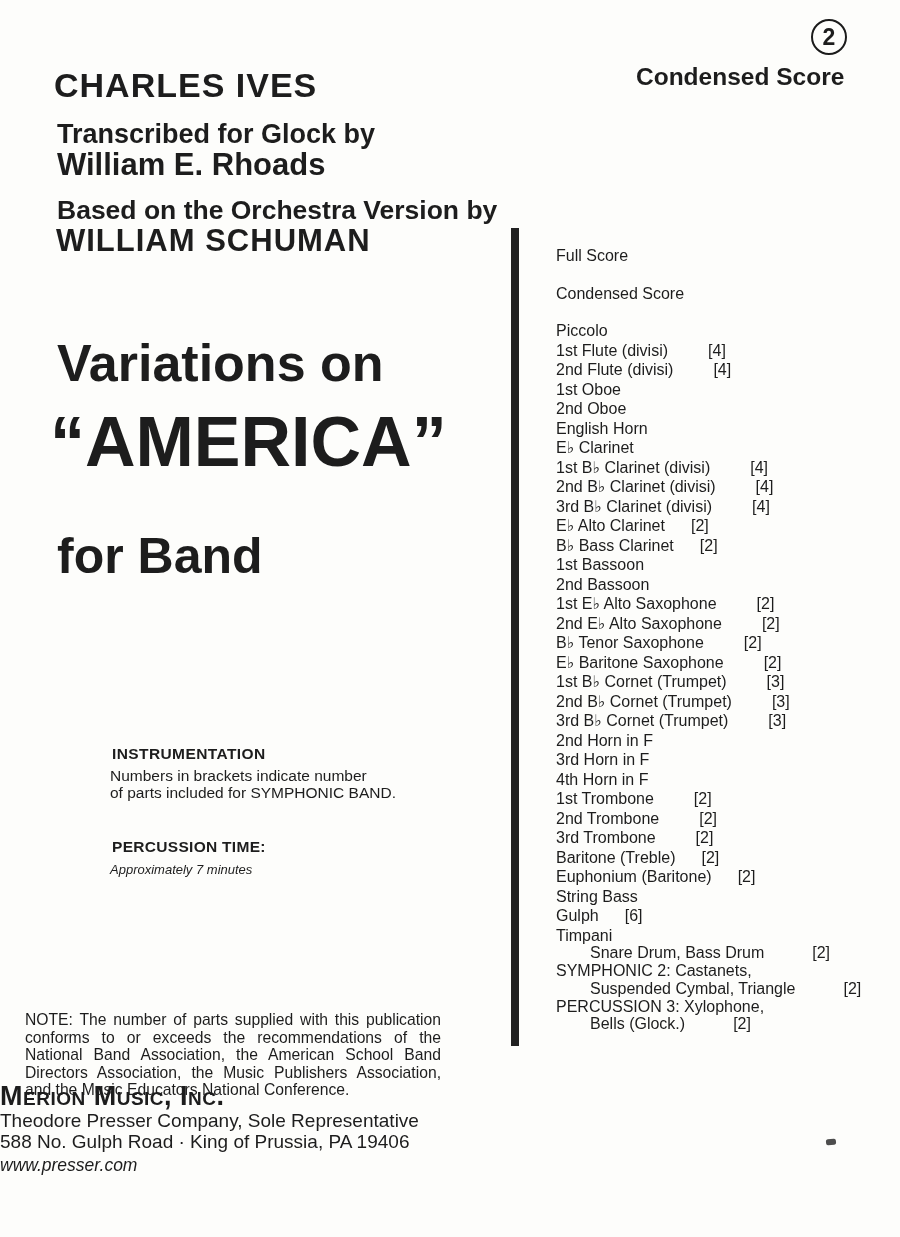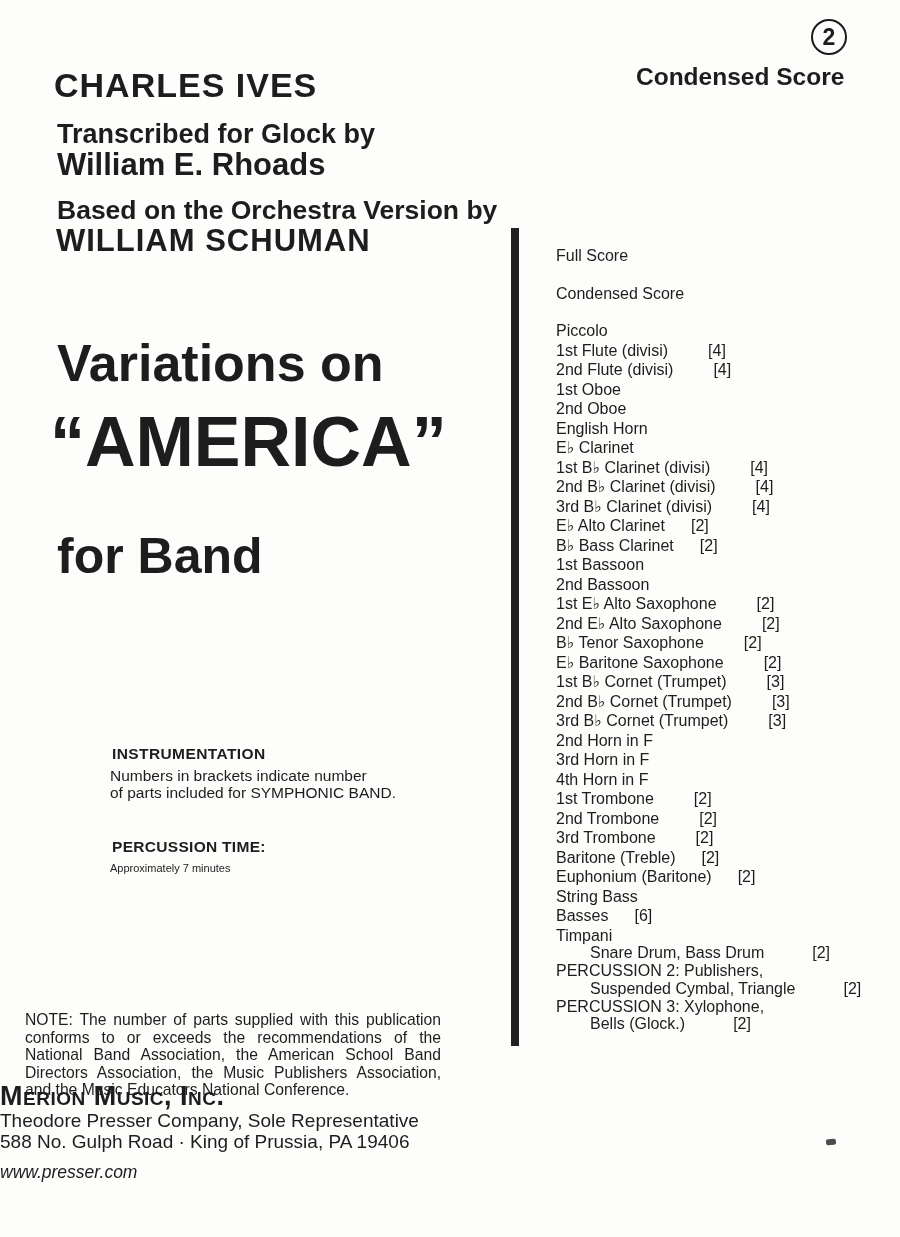--- a/index.html
+++ b/index.html
@@ -36,31 +36,31 @@
   .ilist-group.g2{margin-bottom:13px;}
   .ilist-row{height:19.5px;line-height:19.5px;white-space:nowrap;}
   .ilist-row.indent{height:16px;line-height:16px;padding-left:34px;}
   .ibracket{margin-left:40px;}
   .ilist-row.indent .ibracket{margin-left:48px;}
 
   
   .info-heading{left:112px;top:745px;font-size:15.5px;font-weight:bold;letter-spacing:0.4px;}
   .info-body{left:110px;top:768px;font-size:15.5px;line-height:16.5px;white-space:nowrap;position:absolute;}
   .perf-heading{left:112px;top:838px;font-size:15.5px;font-weight:bold;letter-spacing:0.3px;}
-  .perf-body{left:110px;top:862px;font-size:11px;}
+  .perf-body{left:110px;top:862px;font-size:13px;font-style:italic;}
 
   
   .note-para{left:25px;top:1011px;width:416px;font-size:15.7px;line-height:17.6px;
     text-align:justify;position:absolute;white-space:normal;}
 
   
   .publisher{left:0;top:1082px;width:796px;text-align:left;position:absolute;}
   .pub-name{font-size:27px;font-weight:bold;font-variant:small-caps;letter-spacing:0.5px;line-height:28px;}
   .pub-line{font-size:19px;line-height:21px;}
-  .pub-site{font-size:17.5px;font-style:italic;line-height:21px;margin-top:10px;}
+  .pub-site{font-size:17.5px;font-style:italic;line-height:21px;margin-top:3px;}
 
   
   .smudge{left:826px;top:1139px;width:10px;height:6px;background:#3a3a3a;
     border-radius:2px;transform:rotate(-6deg);opacity:.9;position:absolute;}
 </style>
 </head>
 <body>
 
 <div class="page">
 
@@ -111,24 +111,24 @@
         <div class="ilist-row"><span class="ilabel">3rd B♭ Cornet (Trumpet)</span><span class="ibracket">[3]</span></div>
         <div class="ilist-row"><span class="ilabel">2nd Horn in F</span></div>
         <div class="ilist-row"><span class="ilabel">3rd Horn in F</span></div>
         <div class="ilist-row"><span class="ilabel">4th Horn in F</span></div>
         <div class="ilist-row"><span class="ilabel">1st Trombone</span><span class="ibracket">[2]</span></div>
         <div class="ilist-row"><span class="ilabel">2nd Trombone</span><span class="ibracket">[2]</span></div>
         <div class="ilist-row"><span class="ilabel">3rd Trombone</span><span class="ibracket">[2]</span></div>
         <div class="ilist-row"><span class="ilabel">Baritone (Treble)</span><span class="ibracket" style="margin-left: 26px;">[2]</span></div>
         <div class="ilist-row"><span class="ilabel">Euphonium (Baritone)</span><span class="ibracket" style="margin-left: 26px;">[2]</span></div>
         <div class="ilist-row"><span class="ilabel">String Bass</span></div>
-        <div class="ilist-row"><span class="ilabel">Basses</span><span class="ibracket" style="margin-left: 26px;">[6]</span></div>
+        <div class="ilist-row"><span class="ilabel">Gulph</span><span class="ibracket" style="margin-left: 26px;">[6]</span></div>
         <div class="ilist-row"><span class="ilabel">Timpani</span></div>
         <div class="ilist-row indent"><span class="ilabel">Snare Drum, Bass Drum</span><span class="ibracket">[2]</span></div>
-        <div class="ilist-row"><span class="ilabel">PERCUSSION 2: Publishers,</span></div>
+        <div class="ilist-row"><span class="ilabel">SYMPHONIC 2: Castanets,</span></div>
         <div class="ilist-row indent"><span class="ilabel">Suspended Cymbal, Triangle</span><span class="ibracket">[2]</span></div>
         <div class="ilist-row"><span class="ilabel">PERCUSSION 3: Xylophone,</span></div>
         <div class="ilist-row indent"><span class="ilabel">Bells (Glock.)</span><span class="ibracket">[2]</span></div>
       </div>
     </div>
 
   <div class="abs info-heading">INSTRUMENTATION</div>
   <div class="info-body">
     <div>Numbers in brackets indicate number</div>
     <div>of parts included for SYMPHONIC BAND.</div>

